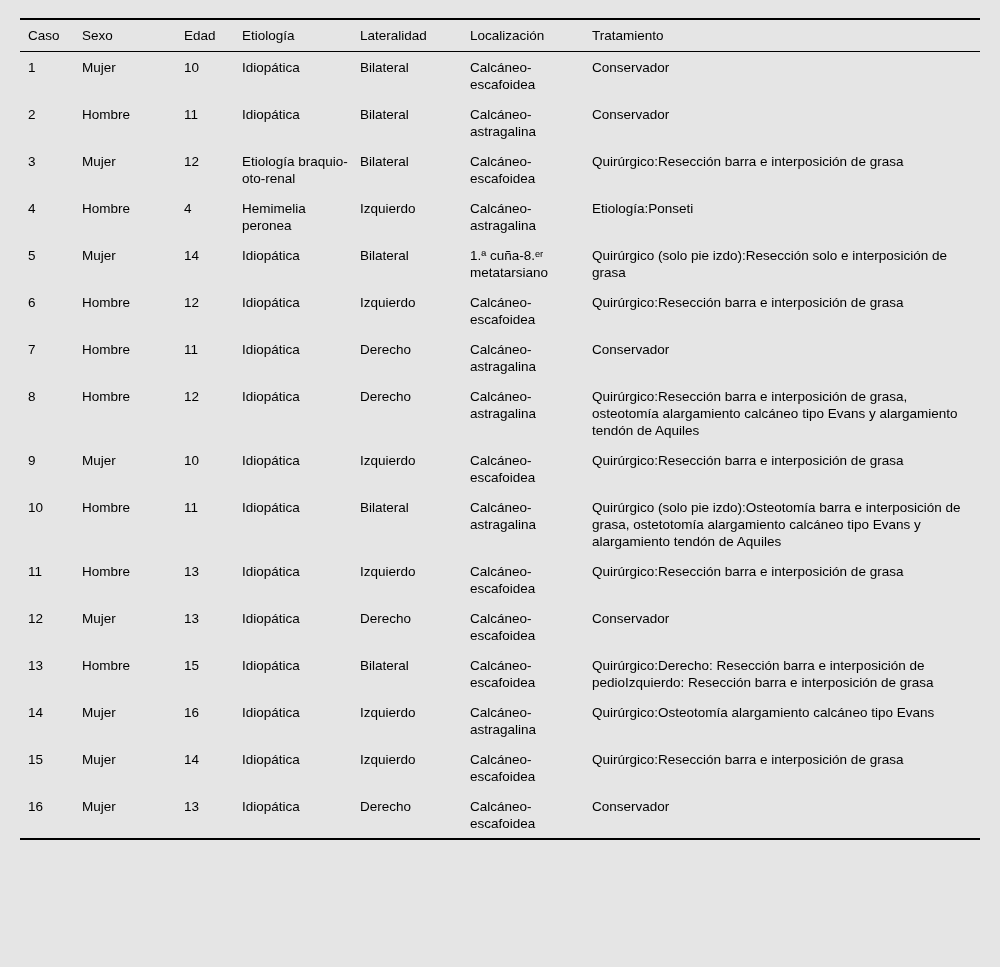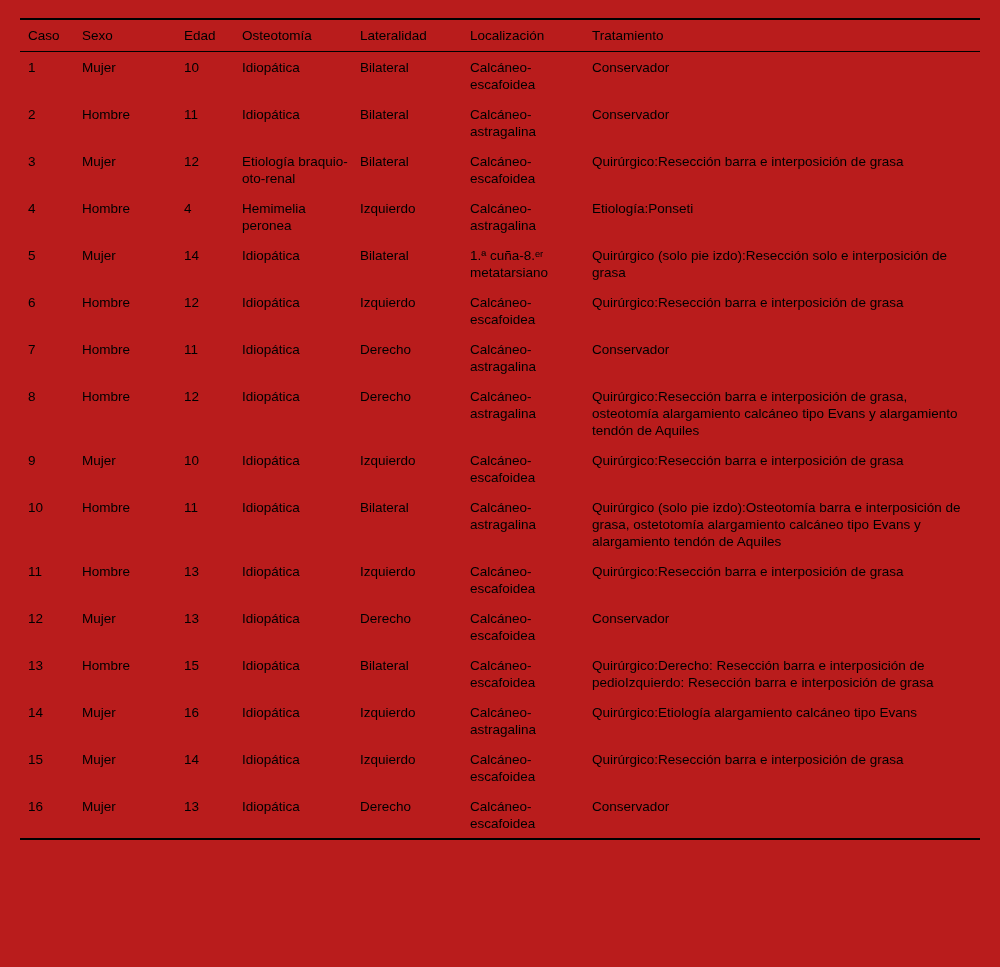--- a/index.html
+++ b/index.html
@@ -7,21 +7,21 @@
     padding: 0;
     background: #ffffff;
     color: #000000;
     font-family: "Liberation Sans", sans-serif;
   }
   .page {
     width: 1000px;
     min-height: 967px;
     box-sizing: border-box;
     padding: 18px 20px 20px 20px;
-    background: #b91c1c;
+    background: #e5e5e5;
   }
   table.data-table {
     width: 960px;
     table-layout: fixed;
     border-collapse: collapse;
     border-top: 2px solid #000000;
     border-bottom: 2px solid #000000;
     font-size: 13.5px;
     line-height: 1.26;
   }
@@ -57,21 +57,21 @@
       <col style="width:118px">
       <col style="width:110px">
       <col style="width:122px">
       <col style="width:388px">
     </colgroup>
     <thead>
       <tr>
         <th>Caso</th>
         <th>Sexo</th>
         <th>Edad</th>
-        <th>Osteotomía</th>
+        <th>Etiología</th>
         <th>Lateralidad</th>
         <th>Localización</th>
         <th>Tratamiento</th>
       </tr>
     </thead>
     <tbody>
         <tr>
           <td>1</td>
           <td>Mujer</td>
           <td>10</td>
@@ -188,21 +188,21 @@
           <td>Calcáneo-escafoidea</td>
           <td>Quirúrgico:Derecho: Resección barra e interposición de pedioIzquierdo: Resección barra e interposición de grasa</td>
         </tr>
         <tr>
           <td>14</td>
           <td>Mujer</td>
           <td>16</td>
           <td>Idiopática</td>
           <td>Izquierdo</td>
           <td>Calcáneo-astragalina</td>
-          <td>Quirúrgico:Etiología alargamiento calcáneo tipo Evans</td>
+          <td>Quirúrgico:Osteotomía alargamiento calcáneo tipo Evans</td>
         </tr>
         <tr>
           <td>15</td>
           <td>Mujer</td>
           <td>14</td>
           <td>Idiopática</td>
           <td>Izquierdo</td>
           <td>Calcáneo-escafoidea</td>
           <td>Quirúrgico:Resección barra e interposición de grasa</td>
         </tr>

